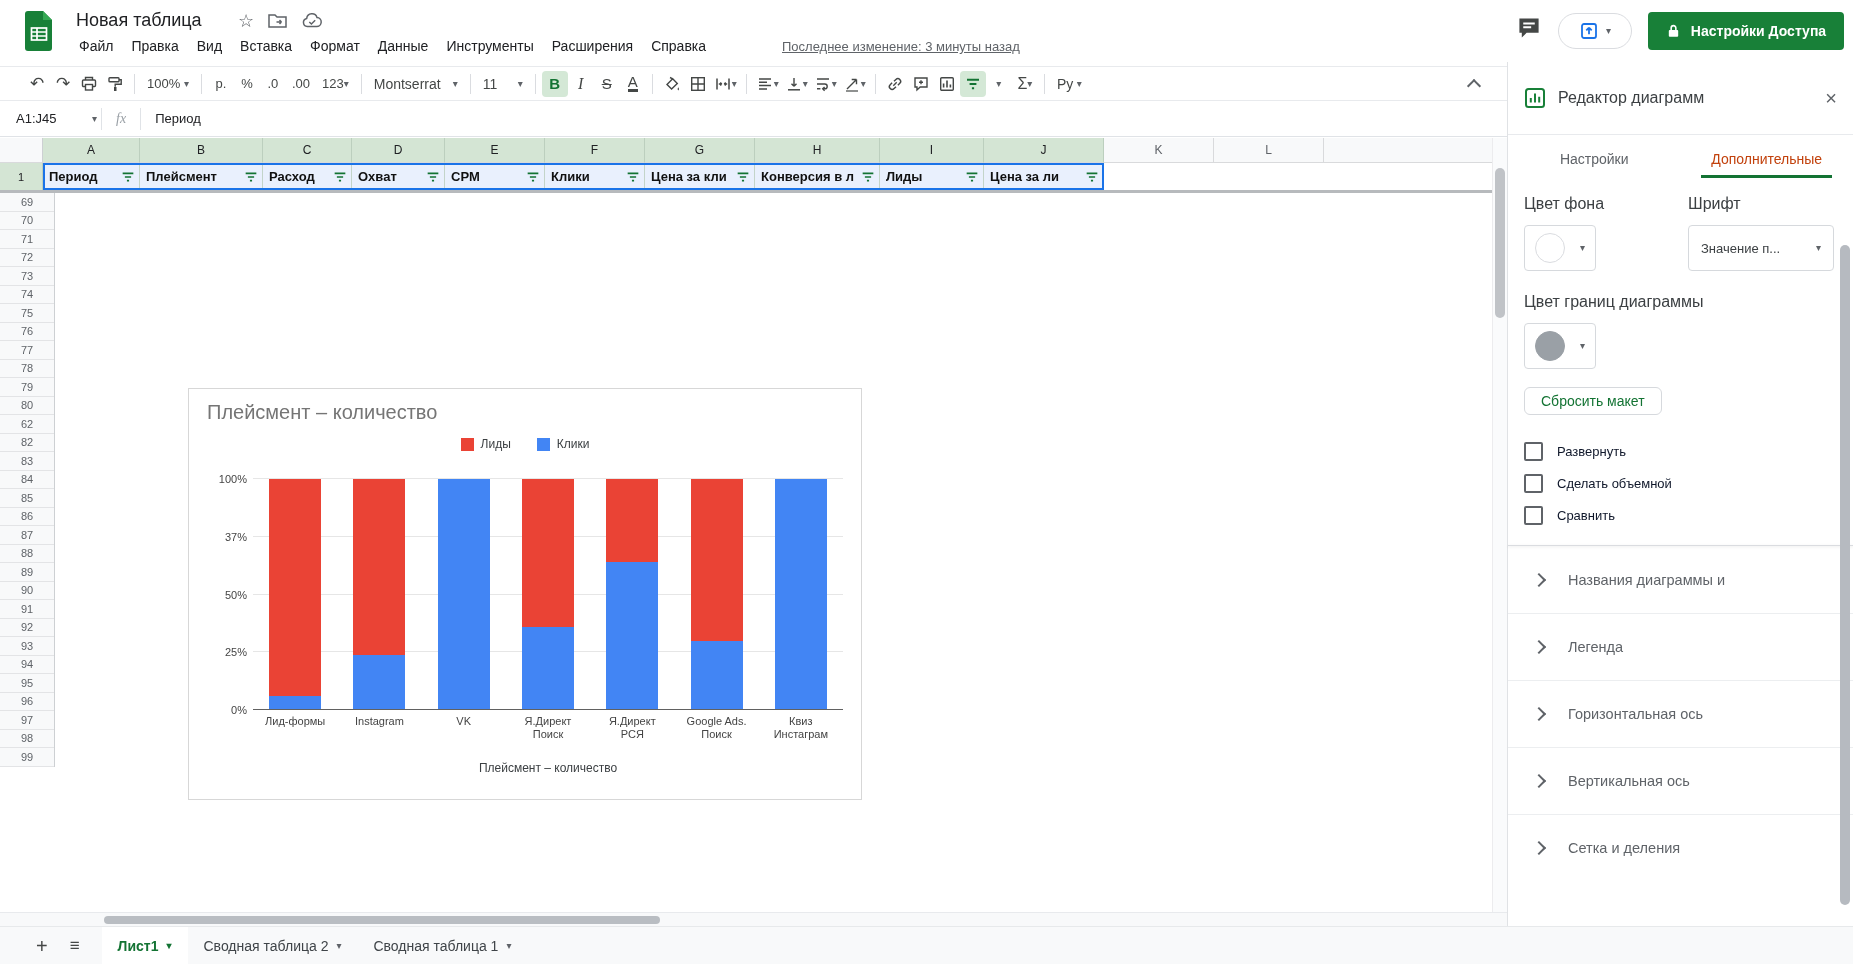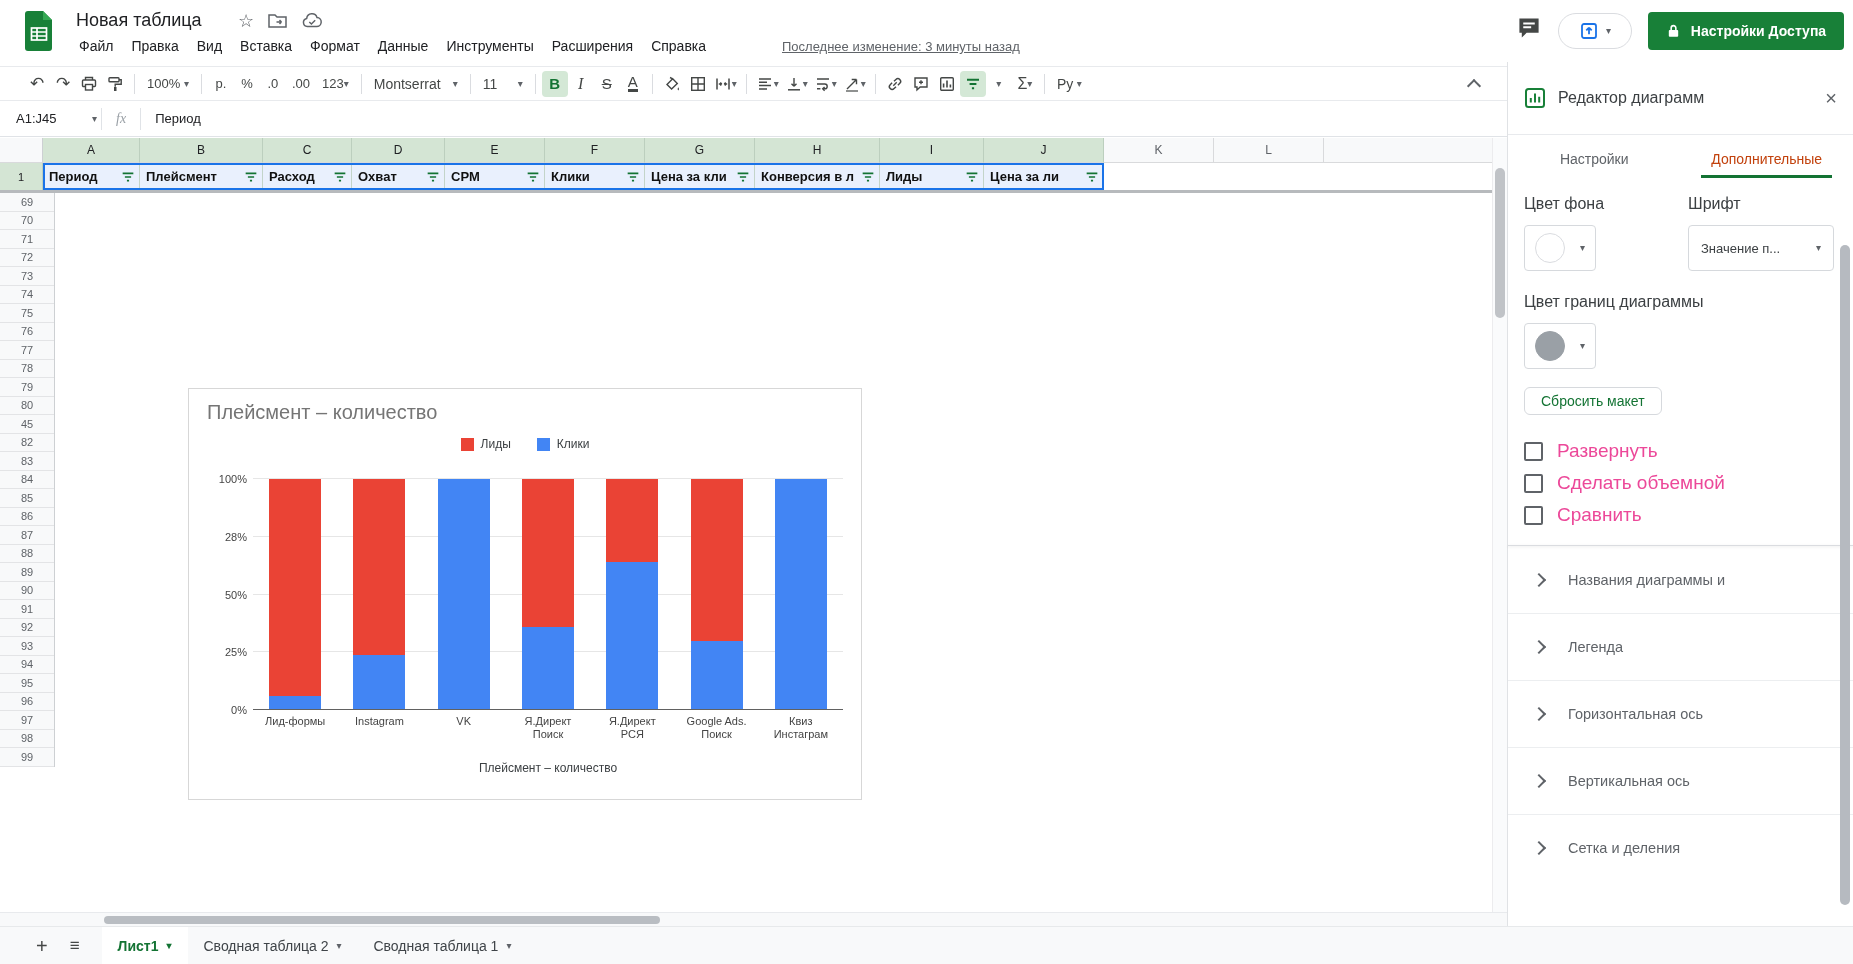--- a/index.html
+++ b/index.html
@@ -116,21 +116,21 @@
              display:flex;align-items:center;justify-content:space-between;padding:0 10px;background:#fff}
   .sw-circle{width:30px;height:30px;border-radius:50%;background:#fff;border:1px solid #dadce0;box-sizing:border-box}
   .sw-circle.gray{background:#9aa0a6;border-color:#9aa0a6}
   .font-dd{width:146px;height:46px;border:1px solid #d6d9dd;border-radius:4px;box-sizing:border-box;
            display:flex;align-items:center;justify-content:space-between;padding:0 12px;font-size:13px;color:#3c4043;white-space:nowrap}
   .reset-btn{display:inline-block;margin-top:18px;padding:5px 16px;border:1px solid #d6d9dd;border-radius:6px;
              color:#137333;font-size:14px;font-weight:500;background:#fff}
   .cb-group{margin-top:20px}
   .cbrow{height:32px;display:flex;align-items:center}
   .cbox{width:15px;height:15px;border:2px solid #5f6368;border-radius:2px;margin-right:14px;background:#fff;flex:0 0 15px}
-  .cbl{font-size:19px;color:#ec4899}
+  .cbl{font-size:13px;color:#0f172a}
   .card-end{margin:14px -16px 0;height:1px;background:#dadce0;box-shadow:0 1px 3px rgba(0,0,0,.12)}
   .sections{margin:0 -16px}
   .sect{height:67px;display:flex;align-items:center;padding-left:26px;border-top:1px solid #eceef0;box-sizing:border-box}
   .sect:first-child{border-top:none}
   .sect-l{margin-left:24px;font-size:14.5px;color:#5f6368}
   .panel-scroll{position:absolute;right:3px;top:183px;width:10px;height:660px;border-radius:5px;background:#b6bac0}
 
   
   .bottombar{position:absolute;left:0;top:926px;width:1853px;height:38px;background:#f8f9fa;
              border-top:1px solid #e7e9eb;box-sizing:border-box;display:flex;align-items:center}
@@ -437,21 +437,21 @@
       <div class="rnum">71</div>
       <div class="rnum">72</div>
       <div class="rnum">73</div>
       <div class="rnum">74</div>
       <div class="rnum">75</div>
       <div class="rnum">76</div>
       <div class="rnum">77</div>
       <div class="rnum">78</div>
       <div class="rnum">79</div>
       <div class="rnum">80</div>
-      <div class="rnum">45</div>
+      <div class="rnum">62</div>
       <div class="rnum">82</div>
       <div class="rnum">83</div>
       <div class="rnum">84</div>
       <div class="rnum">85</div>
       <div class="rnum">86</div>
       <div class="rnum">87</div>
       <div class="rnum">88</div>
       <div class="rnum">89</div>
       <div class="rnum">90</div>
       <div class="rnum">91</div>
@@ -481,21 +481,21 @@
         </div>
         <div class="leg-item">
           <div class="leg-sw" style="background: rgb(66, 133, 244);"></div>
           <div class="leg-t">Клики</div>
         </div>
       </div>
     <div class="chart-yaxis">
         <div class="ytick" style="bottom: -7px;">0%</div>
         <div class="ytick" style="bottom: 50.75px;">25%</div>
         <div class="ytick" style="bottom: 108.5px;">50%</div>
-        <div class="ytick" style="bottom: 166.25px;">28%</div>
+        <div class="ytick" style="bottom: 166.25px;">37%</div>
         <div class="ytick" style="bottom: 224px;">100%</div>
       </div>
     <div class="chart-plot">
         <div class="gline base" style="bottom: 0px;"></div>
         <div class="gline" style="bottom: 57.75px;"></div>
         <div class="gline" style="bottom: 115.5px;"></div>
         <div class="gline" style="bottom: 173.25px;"></div>
         <div class="gline" style="bottom: 231px;"></div>
         <div class="bar" style="left: 16.1429px; width: 52px;">
           <div class="seg" style="bottom: 0px; height: 6%; background: rgb(66, 133, 244);"></div>

